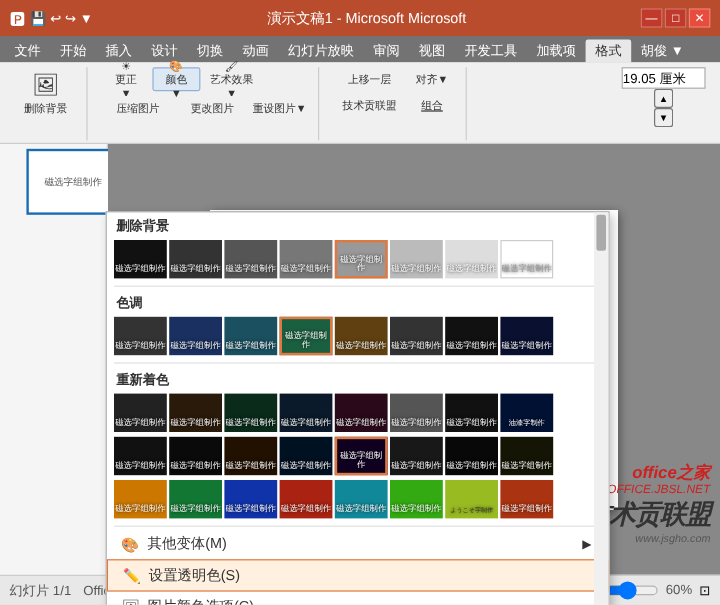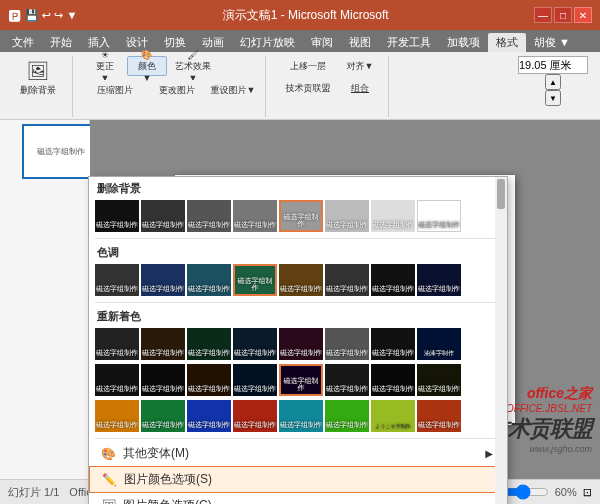--- a/index.html
+++ b/index.html
@@ -576,21 +576,21 @@
 
       <div class="divider"></div>
 
       <div class="menu-item">
         <span class="menu-item-icon">🎨</span>
         <span>其他变体(M)</span>
         <span class="arrow-right">▶</span>
       </div>
       <div class="menu-item highlighted">
         <span class="menu-item-icon">✏️</span>
-        <span>图片颜色选项(S)</span>
+        <span>设置透明色(S)</span>
       </div>
       <div class="menu-item">
         <span class="menu-item-icon">🖼</span>
         <span>图片颜色选项(C)...</span>
       </div>
 
       <div class="dropdown-scrollbar">
         <div style="background:#aaa;width:8px;height:30px;margin:2px auto;border-radius:2px;"></div>
       </div>
     </div>

